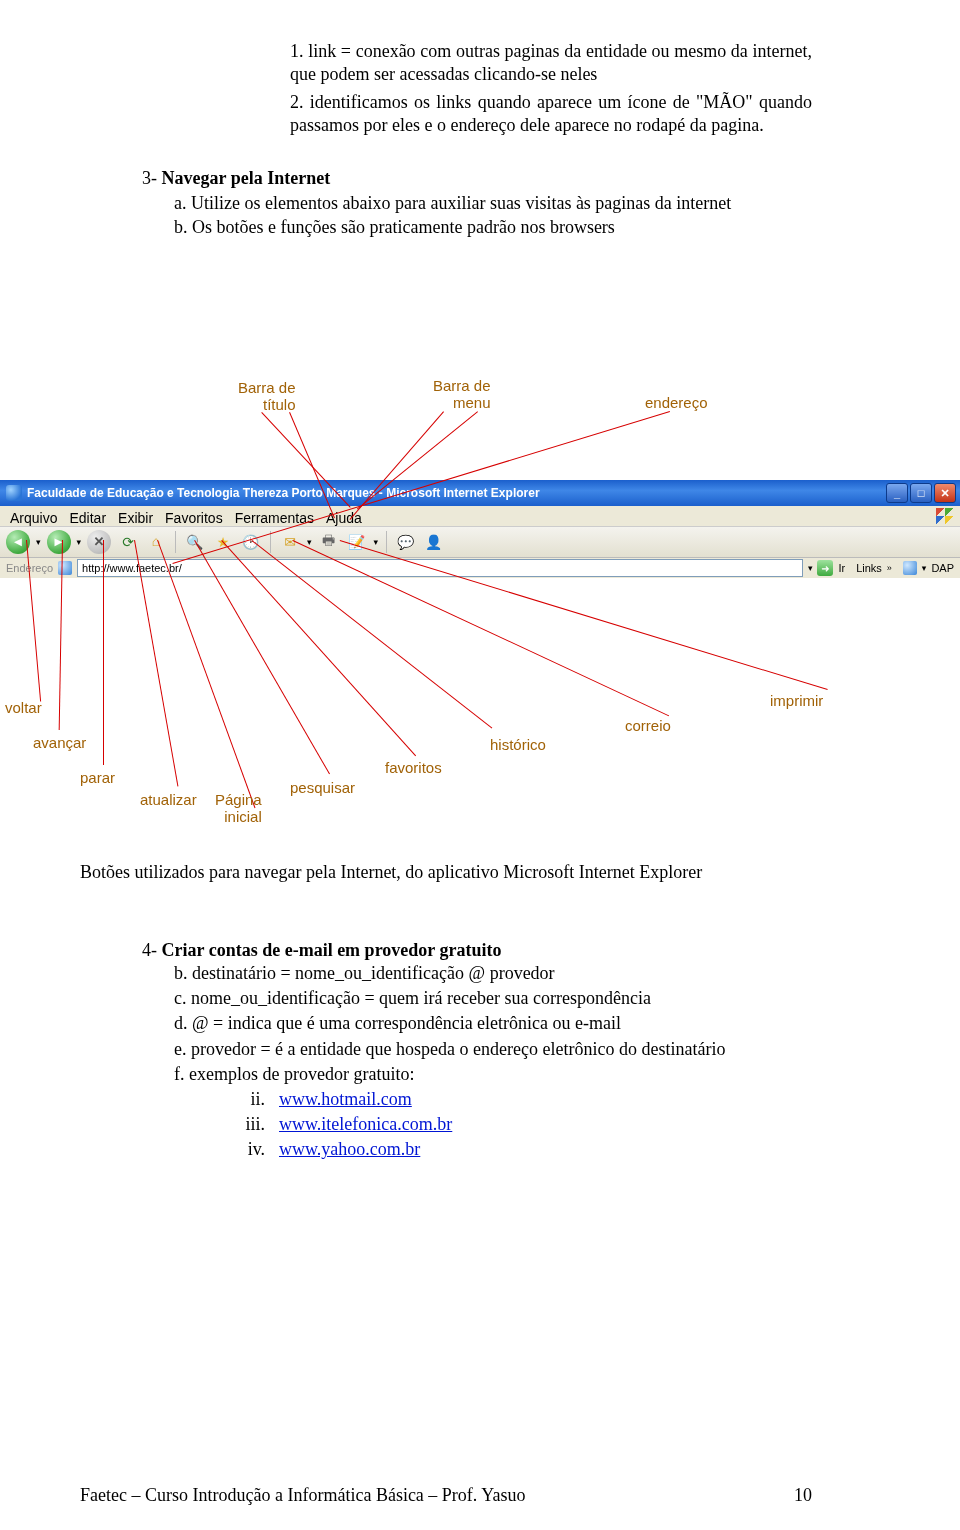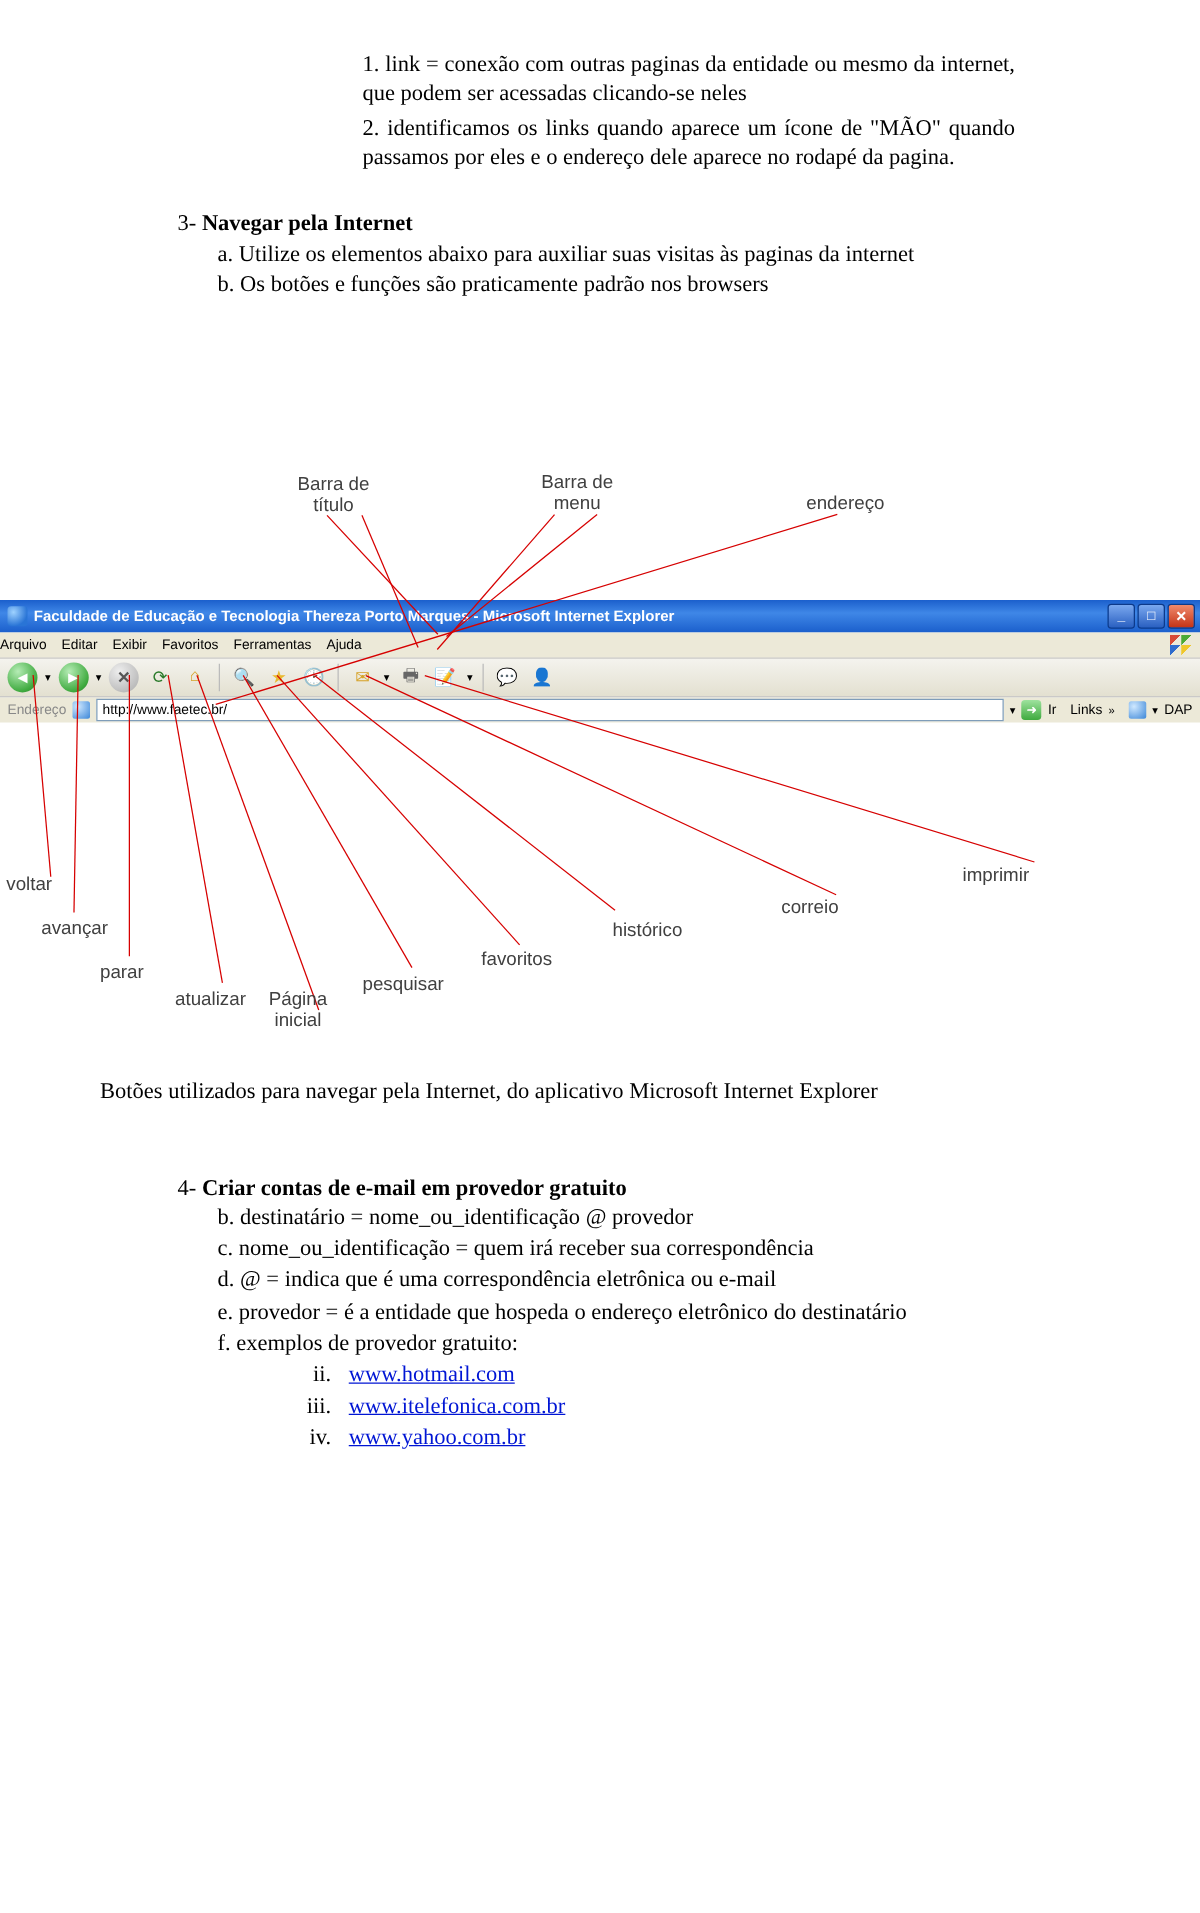--- a/index.html
+++ b/index.html
@@ -33,25 +33,25 @@
   }
   .section-header .title {
     font-weight: bold;
   }
   .sublist {
     margin-left: 94px;
     margin-top: 2px;
   }
   .sublist div { line-height: 1.35; }
   .red-label {
-    color: #404040;
+    color: #a16207;
     font-family: Arial, sans-serif;
     font-size: 15px;
     position: absolute;
-    text-align: center;
+    text-align: right;
     line-height: 1.1;
   }
   .browser {
     position: absolute;
     left: 0;
     top: 480px;
     width: 960px;
     height: 95px;
   }
   .titlebar {
@@ -84,24 +84,25 @@
     color: #fff;
     font-size: 11px;
     display:flex; align-items:center; justify-content:center;
     font-family: Arial;
   }
   .winbtn.close { background: linear-gradient(#f08a6c,#c43317); }
   .menubar {
     height: 20px;
     background: #ece9d8;
     font-family: Tahoma, Arial, sans-serif;
-    font-size: 11px;
+    font-size: 14px;
     display: flex;
-    align-items: center;
+    align-items: flex-end;
     gap: 12px;
+    padding-left: 10px;
     border-bottom: 1px solid #ccc;
     position: relative;
   }
   .menubar .winflag {
     position: absolute; right: 6px; top: 2px;
     width: 18px; height: 16px;
     background:
      linear-gradient(135deg,#d63b24 0 50%, transparent 50%) 0 0/9px 8px no-repeat,
      linear-gradient(135deg,#3ba424 0 50%, transparent 50%) 9px 0/9px 8px no-repeat,
      linear-gradient(135deg,#1b5fcc 0 50%, transparent 50%) 0 8px/9px 8px no-repeat,
@@ -327,14 +328,18 @@
       <div>e.  provedor = é a entidade que hospeda o endereço eletrônico do destinatário</div>
       <div>f.  exemplos de provedor gratuito:</div>
     </div>
     <div class="romlist">
       <div><span style="display:inline-block;width:30px;text-align:right;margin-right:14px;">ii.</span><a class="link">www.hotmail.com</a></div>
       <div><span style="display:inline-block;width:30px;text-align:right;margin-right:14px;">iii.</span><a class="link">www.itelefonica.com.br</a></div>
       <div><span style="display:inline-block;width:30px;text-align:right;margin-right:14px;">iv.</span><a class="link">www.yahoo.com.br</a></div>
     </div>
   </div>
 
+  <div class="footer">
+    <span>Faetec – Curso Introdução a Informática Básica – Prof. Yasuo</span>
+    <span>10</span>
+  </div>
 
 </div>
 
 </body></html>

